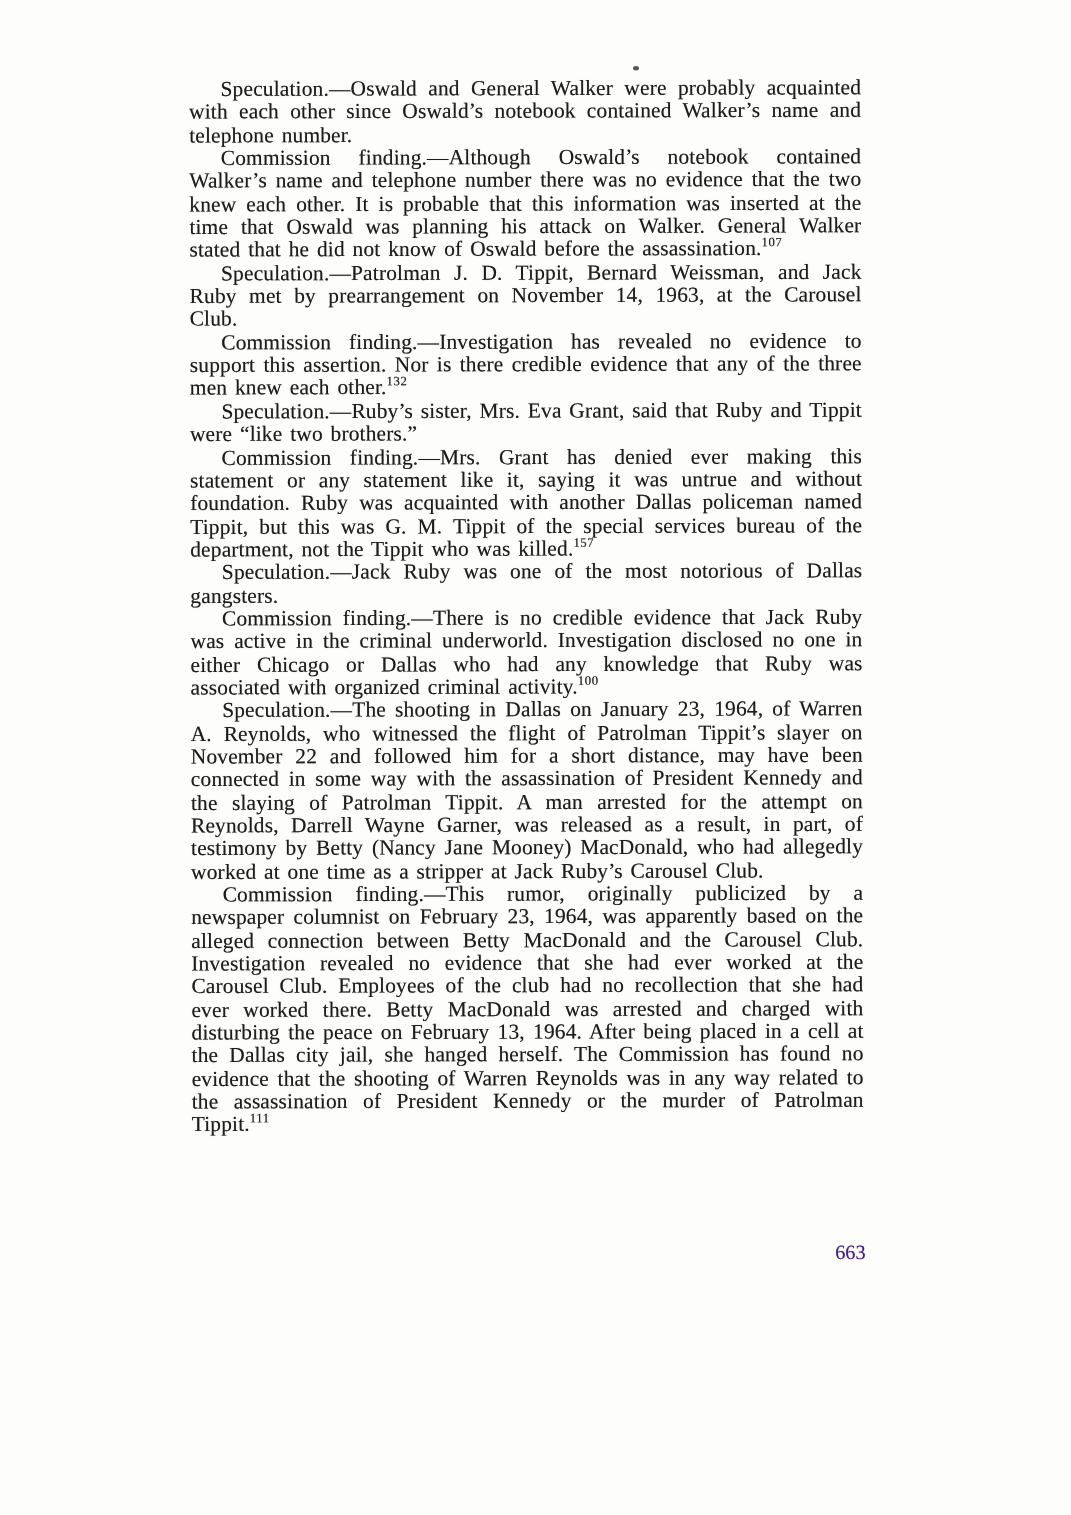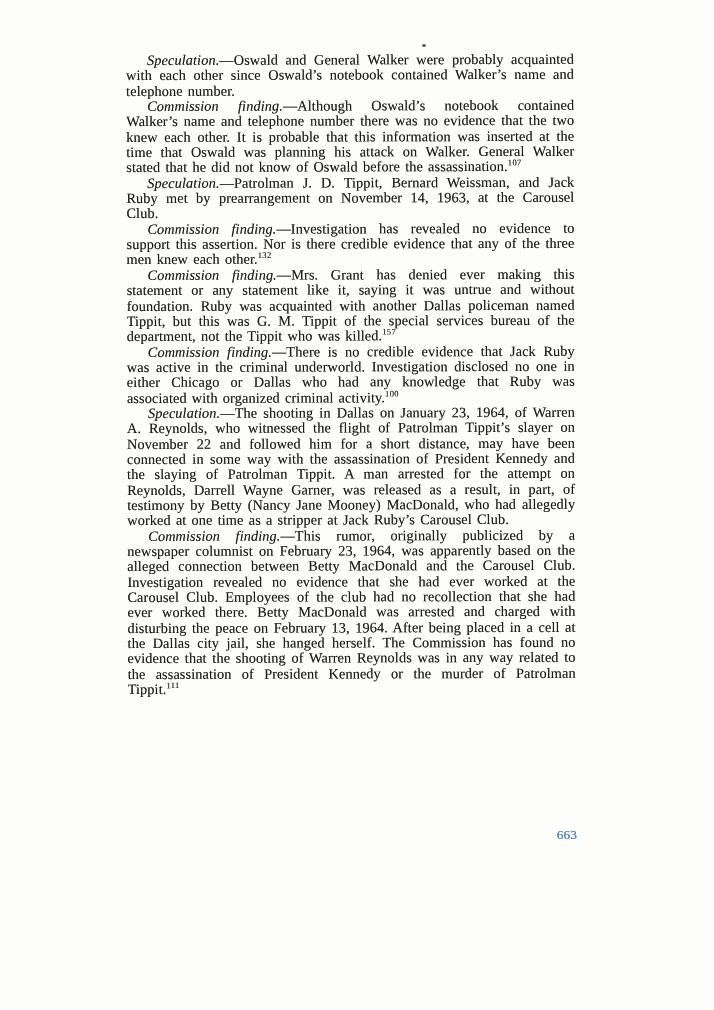--- a/index.html
+++ b/index.html
@@ -42,49 +42,50 @@
     letter-spacing: 0.1px;
     text-shadow: 0 0 0.45px rgba(20,20,20,0.55);
     transform: rotate(-0.15deg);
     transform-origin: left top;
   }
   .para {
     margin: 0;
     text-indent: 21px;
   }
   .lead {
-    font-style: italic;
   }
   sup.footnote {
     font-size: 8.5px;
     line-height: 0;
     vertical-align: super;
     letter-spacing: 0.4px;
   }
   .page-number {
     position: absolute;
     left: 126px;
     top: 827px;
     width: 451px;
     text-align: right;
     font-family: "Liberation Serif", "DejaVu Serif", serif;
     font-size: 13.5px;
-    color: #3b82f6;
+    color: #4c1d95;
     text-shadow: 0 0 0.45px rgba(20,20,20,0.55);
   }
 </style>
 </head>
 <body>
 
 <div class="page">
   <div class="speck"></div>
   <div class="text-block" id="paragraphs">
       <p class="para"><span class="lead">Speculation.</span>—Oswald and General Walker were probably acquainted with each other since Oswald’s notebook contained Walker’s name and telephone number.</p>
       <p class="para"><span class="lead">Commission finding.</span>—Although Oswald’s notebook contained Walker’s name and telephone number there was no evidence that the two knew each other.  It is probable that this information was inserted at the time that Oswald was planning his attack on Walker.  General Walker stated that he did not know of Oswald before the assassination.<sup class="footnote">107</sup></p>
       <p class="para"><span class="lead">Speculation.</span>—Patrolman J. D. Tippit, Bernard Weissman, and Jack Ruby met by prearrangement on November 14, 1963, at the Carousel Club.</p>
       <p class="para"><span class="lead">Commission finding.</span>—Investigation has revealed no evidence to support this assertion.  Nor is there credible evidence that any of the three men knew each other.<sup class="footnote">132</sup></p>
+      <p class="para"><span class="lead">Speculation.</span>—Ruby’s sister, Mrs. Eva Grant, said that Ruby and Tippit were “like two brothers.”</p>
       <p class="para"><span class="lead">Commission finding.</span>—Mrs. Grant has denied ever making this statement or any statement like it, saying it was untrue and without foundation.  Ruby was acquainted with another Dallas policeman named Tippit, but this was G. M. Tippit of the special services bureau of the department, not the Tippit who was killed.<sup class="footnote">157</sup></p>
+      <p class="para"><span class="lead">Speculation.</span>—Jack Ruby was one of the most notorious of Dallas gangsters.</p>
       <p class="para"><span class="lead">Commission finding.</span>—There is no credible evidence that Jack Ruby was active in the criminal underworld.  Investigation disclosed no one in either Chicago or Dallas who had any knowledge that Ruby was associated with organized criminal activity.<sup class="footnote">100</sup></p>
       <p class="para"><span class="lead">Speculation.</span>—The shooting in Dallas on January 23, 1964, of Warren A. Reynolds, who witnessed the flight of Patrolman Tippit’s slayer on November 22 and followed him for a short distance, may have been connected in some way with the assassination of President Kennedy and the slaying of Patrolman Tippit.  A man arrested for the attempt on Reynolds, Darrell Wayne Garner, was released as a result, in part, of testimony by Betty (Nancy Jane Mooney) MacDonald, who had allegedly worked at one time as a stripper at Jack Ruby’s Carousel Club.</p>
       <p class="para"><span class="lead">Commission finding.</span>—This rumor, originally publicized by a newspaper columnist on February 23, 1964, was apparently based on the alleged connection between Betty MacDonald and the Carousel Club.  Investigation revealed no evidence that she had ever worked at the Carousel Club.  Employees of the club had no recollection that she had ever worked there.  Betty MacDonald was arrested and charged with disturbing the peace on February 13, 1964.  After being placed in a cell at the Dallas city jail, she hanged herself.  The Commission has found no evidence that the shooting of Warren Reynolds was in any way related to the assassination of President Kennedy or the murder of Patrolman Tippit.<sup class="footnote">111</sup></p>
     </div>
   <div class="page-number">663</div>
 </div>
 
 </body></html>

